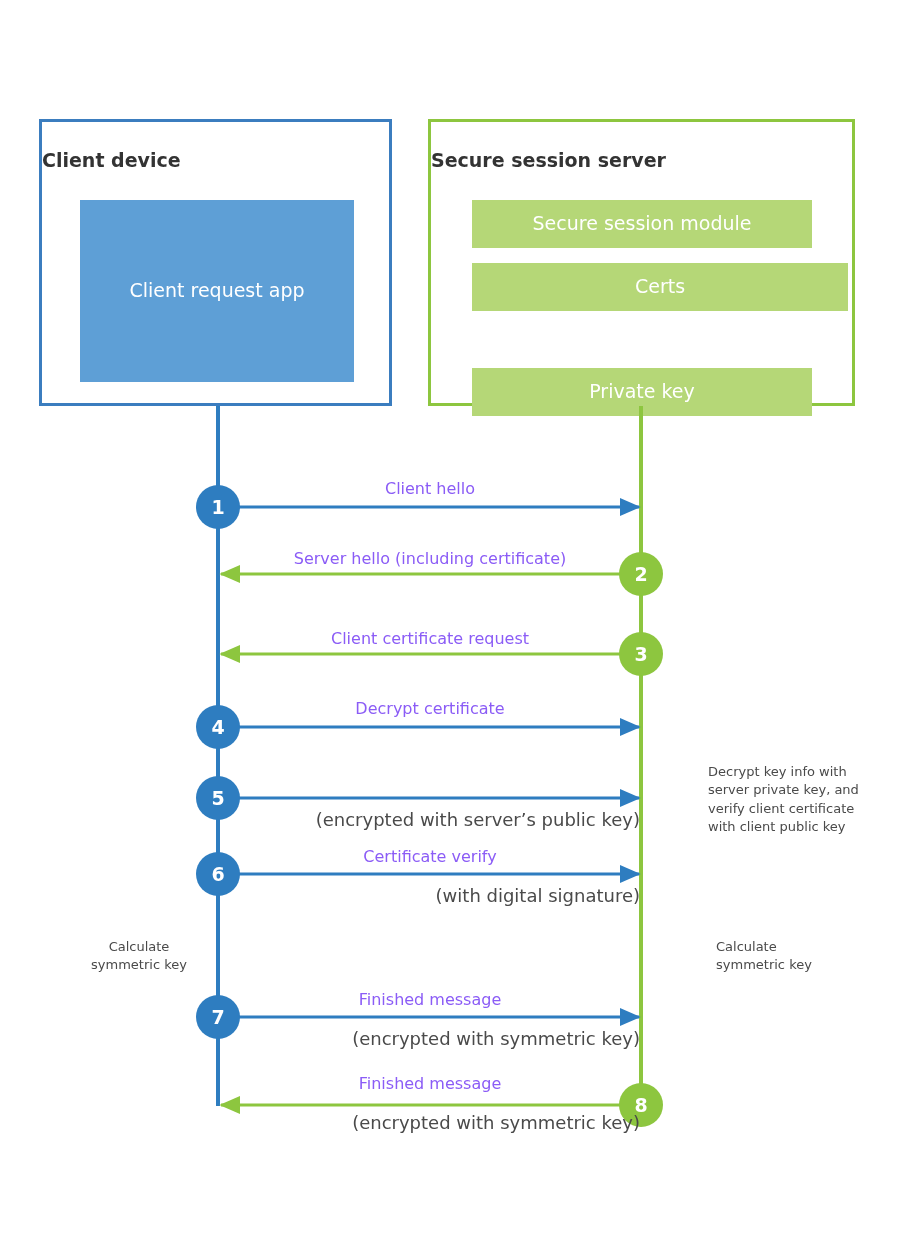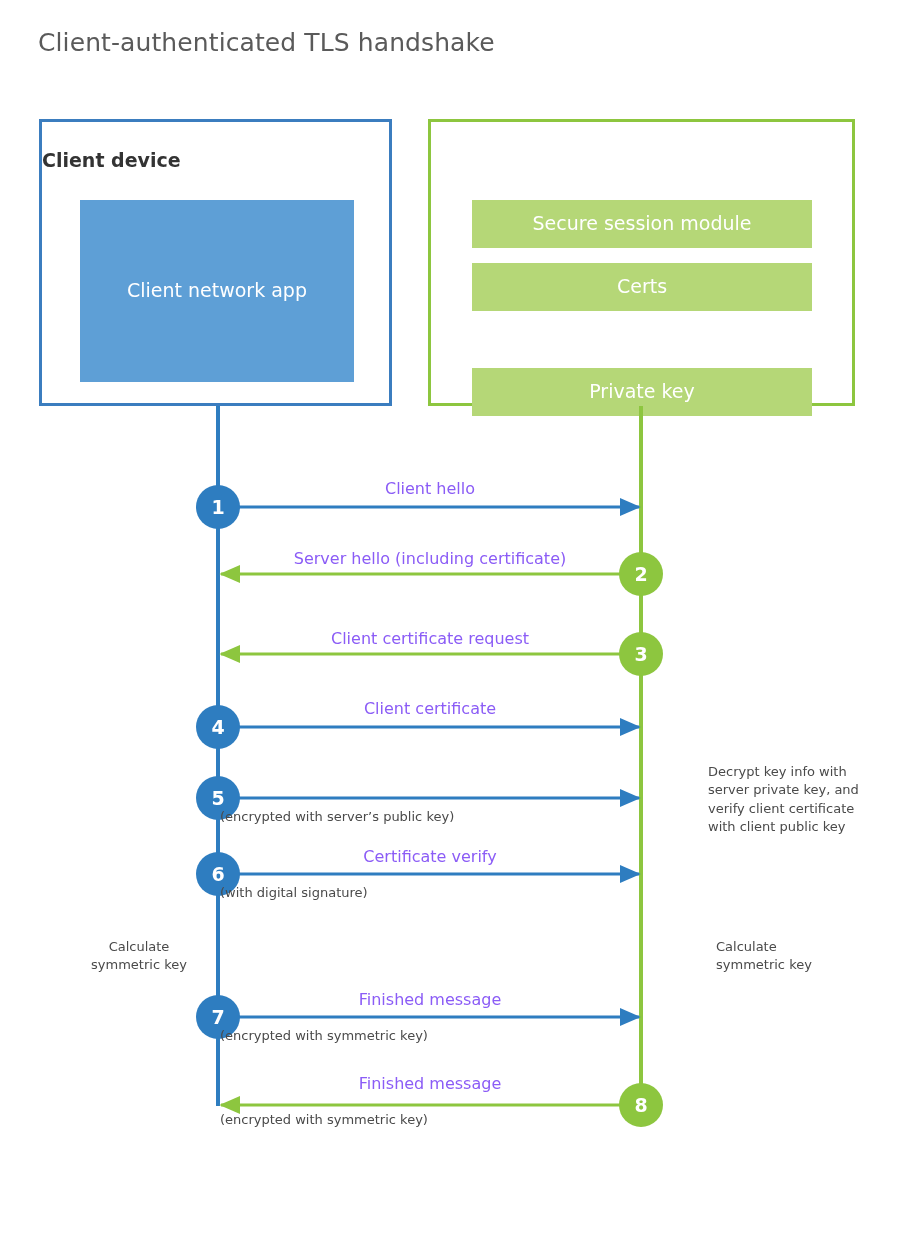--- a/index.html
+++ b/index.html
@@ -86,21 +86,21 @@
 
   
   .client-app {
     left: 38px;
     top: 78px;
     width: 274px;
     height: 182px;
   }
   
   .srv-b1 { left: 41px; top: 78px;  width: 340px; height: 48px; }
-  .srv-b2 { left: 41px; top: 141px; width: 340px; height: 48px; }
+  .srv-b2 { left: 41px; top: 141px; width: 376px; height: 48px; }
   .srv-b3 { left: 41px; top: 204px; width: 340px; height: 48px; margin-top: 42px; }
 
   
   #seq {
     position: absolute;
     left: 0;
     top: 0;
     width: 900px;
     height: 1256px;
     pointer-events: none;
@@ -126,51 +126,51 @@
   
   .msg-label {
     position: absolute;
     font-size: 16px;
     color: #8b5cf6;
     white-space: nowrap;
     text-align: center;
   }
   .msg-sub {
     position: absolute;
-    font-size: 13px;
+    font-size: 18px;
     color: #4a4a4a;
     white-space: nowrap;
-    text-align: left;
+    text-align: right;
   }
 
   
   .side-note {
     position: absolute;
     font-size: 13px;
     line-height: 1.42;
     color: #4a4a4a;
   }
   .side-note.right-of-line { text-align: left; margin-left: 40px; }
   .side-note.left-of-line  { text-align: center; }
 </style>
 </head>
 <body>
 
 <div id="canvas">
 
-  <div class="page-title">Client-authenticated TLS handshake</div>
 
   <div class="actor-box client">
     <div class="actor-title">Client device</div>
     <div class="inner-block blue client-app">
-      <span>Client network app</span>
+      <span>Client request app</span>
     </div>
   </div>
 
   <div class="actor-box server">
+    <div class="actor-title">Secure session server</div>
     <div class="inner-block green srv-b1">
       <span>Secure session module</span>
     </div>
     <div class="inner-block green srv-b2">
       <span>Certs</span>
     </div>
     <div class="inner-block green srv-b3">
       <span>Private key</span>
     </div>
   </div>
@@ -230,21 +230,21 @@
   <div class="step-num green" style="left:619px; top:1083px;">
       <span>8</span>
     </div>
 
   <div class="msg-label" style="left:220px; top:479px; width:420px;">Client hello</div>
 
   <div class="msg-label" style="left:220px; top:549px; width:420px;">Server hello (including certificate)</div>
 
   <div class="msg-label" style="left:220px; top:629px; width:420px;">Client certificate request</div>
 
-  <div class="msg-label" style="left:220px; top:699px; width:420px;">Client certificate</div>
+  <div class="msg-label" style="left:220px; top:699px; width:420px;">Decrypt certificate</div>
 
   <div class="msg-sub" style="left:220px; top:809px; width:420px;">(encrypted with server’s public key)</div>
 
   <div class="msg-label" style="left:220px; top:847px; width:420px;">Certificate verify</div>
   <div class="msg-sub" style="left:220px; top:885px; width:420px;">(with digital signature)</div>
 
   <div class="msg-label" style="left:220px; top:990px;  width:420px;">Finished message</div>
   <div class="msg-sub" style="left:220px; top:1028px; width:420px;">(encrypted with symmetric key)</div>
 
   <div class="msg-label" style="left:220px; top:1074px; width:420px;">Finished message</div>

